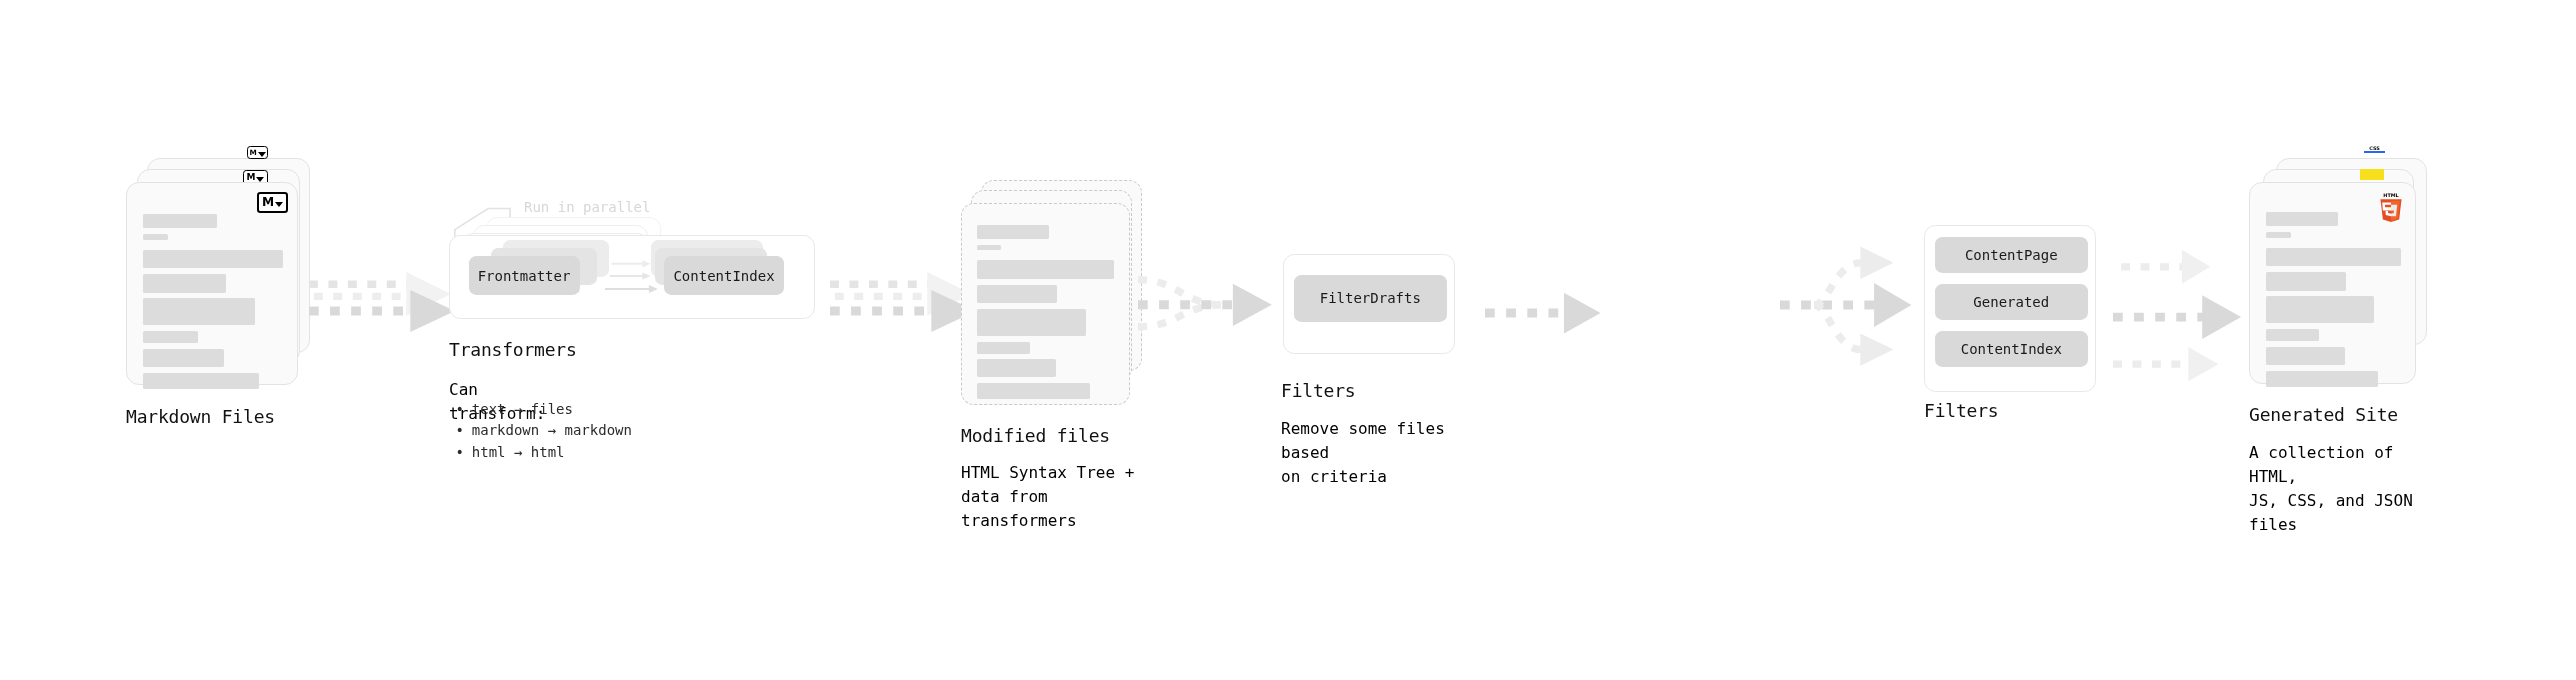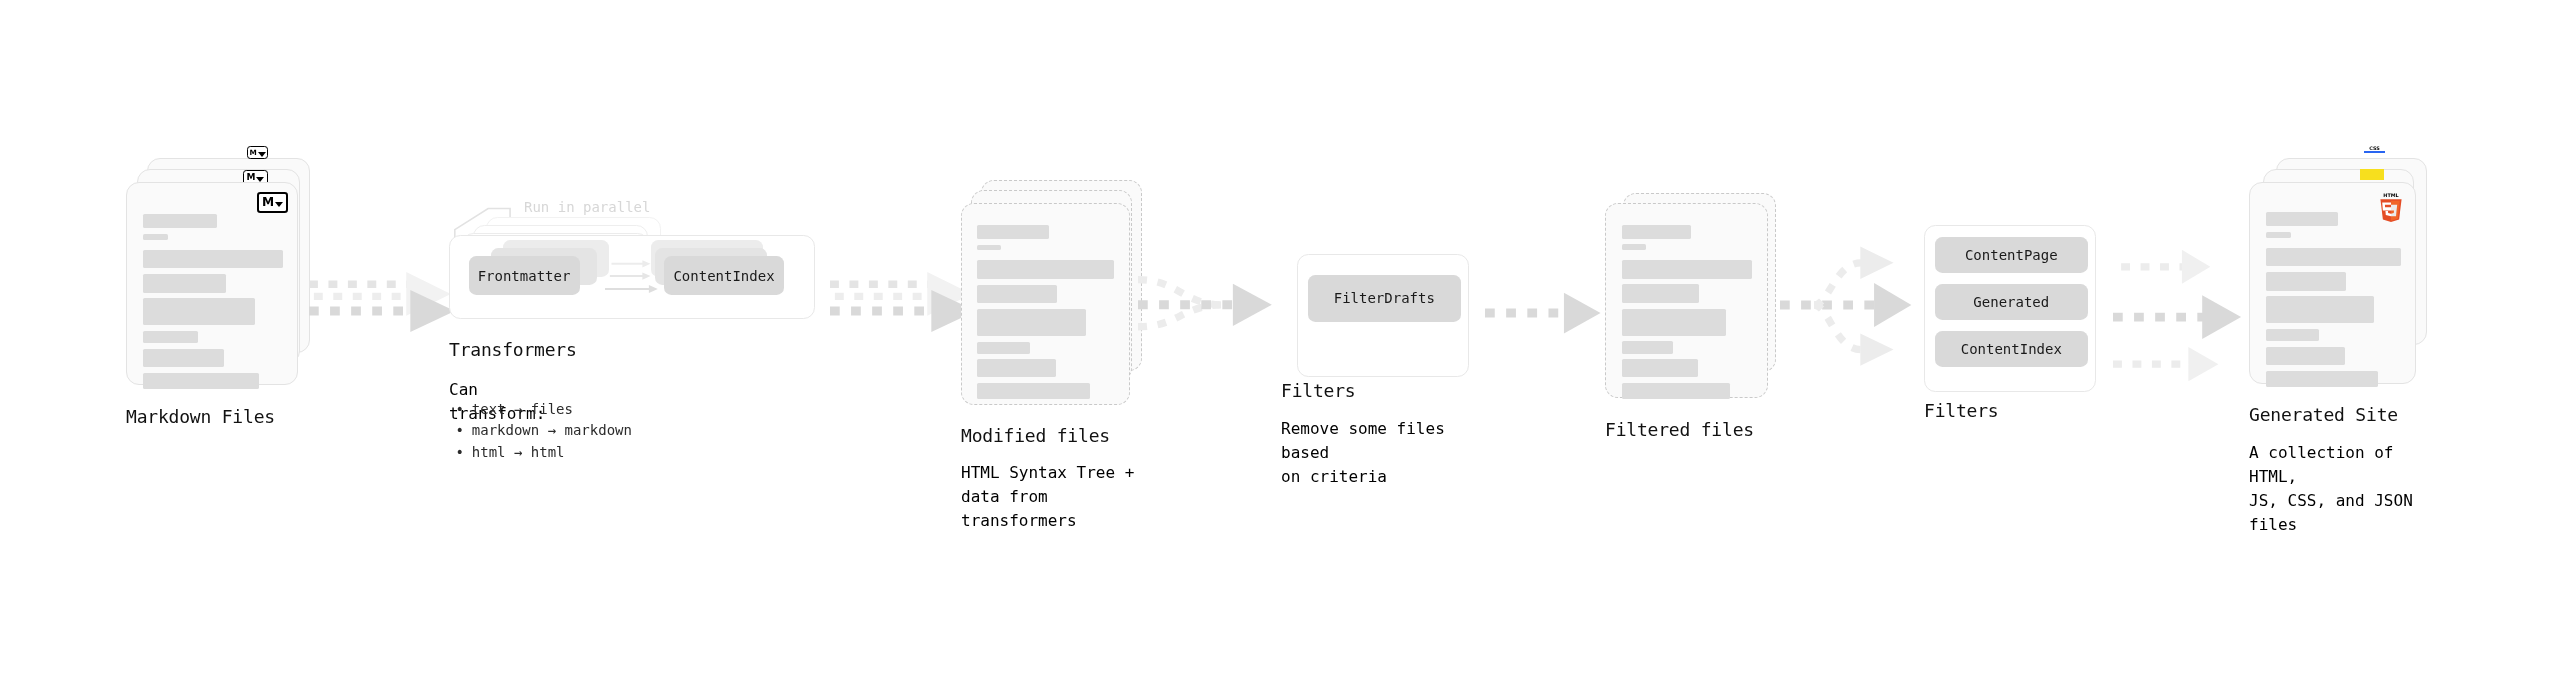--- a/index.html
+++ b/index.html
@@ -339,51 +339,33 @@
   </div>
 
   <svg class="arrow-svg" style="left:1138px; top:268px;" width="146" height="98" viewBox="0 0 180 120">
     <path d="M 0 14 C 50 14 55 45 105 45" stroke="#ececec" stroke-width="9" stroke-dasharray="11 13" fill="none"></path>
     <path d="M 0 72 C 50 72 55 45 105 45" stroke="#ececec" stroke-width="9" stroke-dasharray="11 13" fill="none"></path>
     <line x1="0" y1="45" x2="118" y2="45" stroke="#d9d9d9" stroke-width="11" stroke-dasharray="12 14"></line>
     <polygon points="117,19 165,45 117,71" fill="#d9d9d9"></polygon>
   </svg>
 
   <div class="node" style="left:1281px; top:254px;">
-    <div class="group-box" style="left:16px; top:0px; width:172px; height:123px; position:relative; display:block;">
+    <div class="group-box" style="left:2px; top:0px; width:172px; height:100px; position:relative; display:block;">
       <div class="pill" style="left:9.8px; top:19.5px; width:153px; height:47px;">FilterDrafts</div>
     </div>
     <div class="title" style="position:absolute; left:0px; top:126px;">Filters</div>
     <div class="subtitle" style="position:absolute; left:0px; top:163px;">Remove some files based
 on criteria</div>
   </div>
 
   <svg class="arrow-svg" style="left:1485px; top:291px;" width="118" height="49" viewBox="0 0 145 60">
     <line x1="0" y1="27" x2="100" y2="27" stroke="#d9d9d9" stroke-width="11" stroke-dasharray="12 14"></line>
     <polygon points="97,2 142,27 97,52" fill="#d9d9d9"></polygon>
   </svg>
 
-  <div class="node" style="left:1605px; top:193px;">
-    <div class="doc-stack" style="width:187px; height:223px;">
-      <div class="doc-card dashed back2" style="left:18px; top:0px; width:153px; height:179px;"></div>
-      <div class="doc-card dashed front" style="left:0px; top:9.8px; width:163px; height:195px;">
-        <div class="doc-lines" style="left:16.3px; top:21px; width:130px;">
-          <div class="ln h1"></div>
-            <div class="ln h2"></div>
-          <div class="ln b1"></div>
-            <div class="ln b2"></div>
-          <div class="ln b3"></div>
-            <div class="ln b4"></div>
-          <div class="ln b5"></div>
-            <div class="ln b6"></div>
-        </div>
-      </div>
-    </div>
-    <div class="title" style="position:absolute; left:0px; top:226px;">Filtered files</div>
-  </div>
 
   <svg class="arrow-svg" style="left:1780px; top:236px;" width="146" height="138" viewBox="0 0 180 170">
     <line x1="0" y1="85" x2="118" y2="85" stroke="#d9d9d9" stroke-width="11" stroke-dasharray="12 14"></line>
     <path d="M 42 85 C 60 85 68 33 100 33" stroke="#ececec" stroke-width="9" stroke-dasharray="11 13" fill="none"></path>
     <path d="M 42 85 C 60 85 68 140 100 140" stroke="#ececec" stroke-width="9" stroke-dasharray="11 13" fill="none"></path>
     <polygon points="116,58 162,85 116,112" fill="#d9d9d9"></polygon>
     <polygon points="99,13 140,33 99,53" fill="#ececec"></polygon>
     <polygon points="99,120 140,140 99,160" fill="#ececec"></polygon>
   </svg>
 

